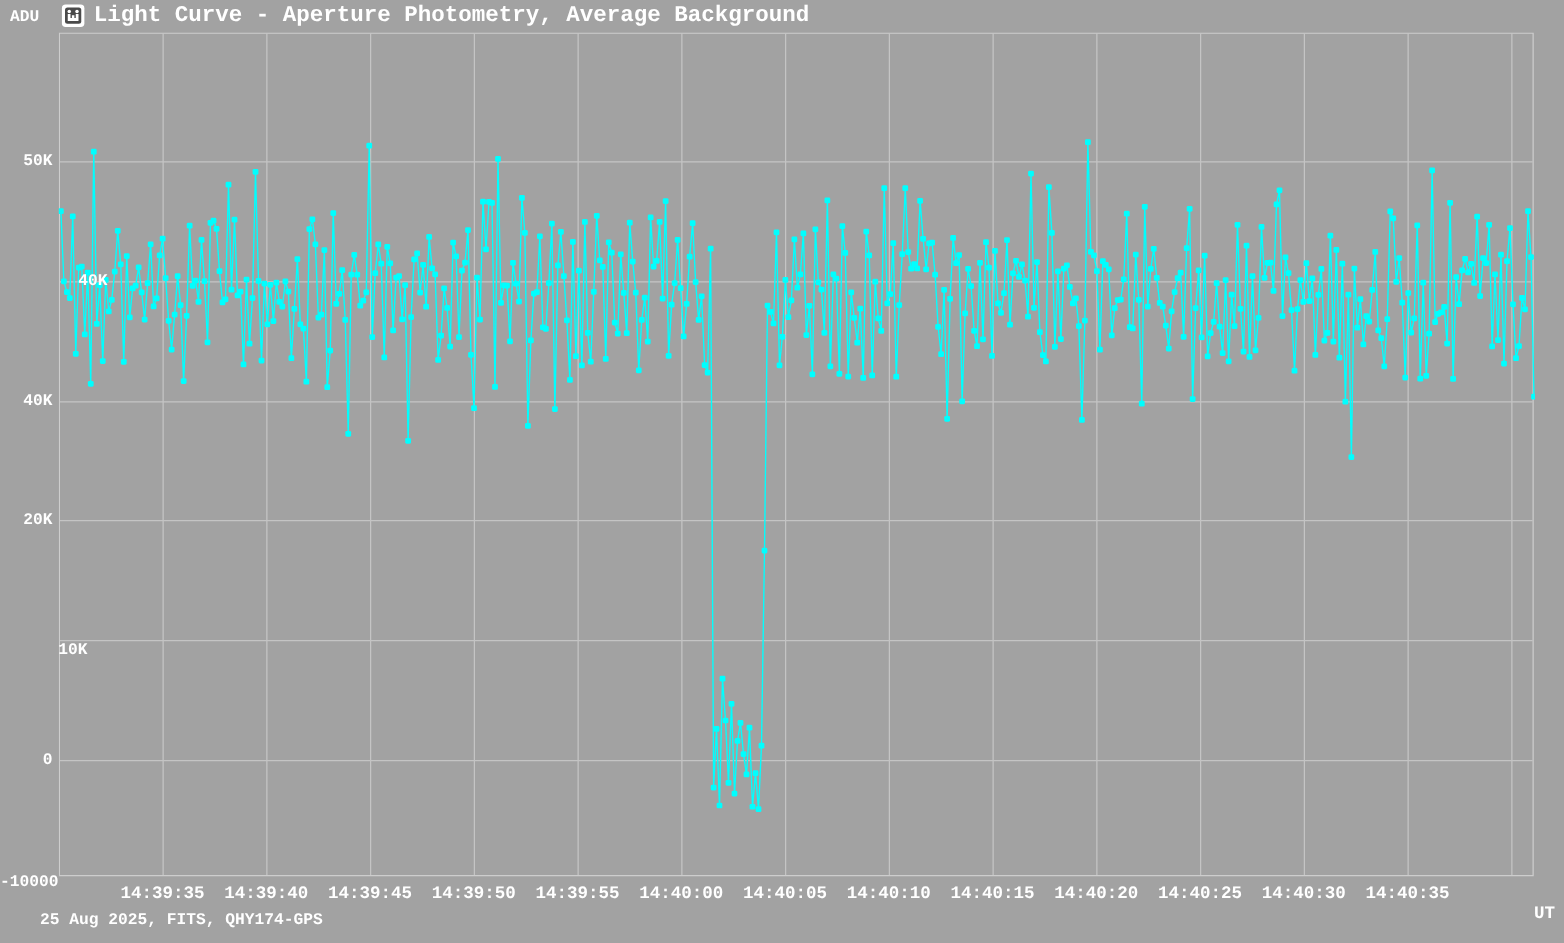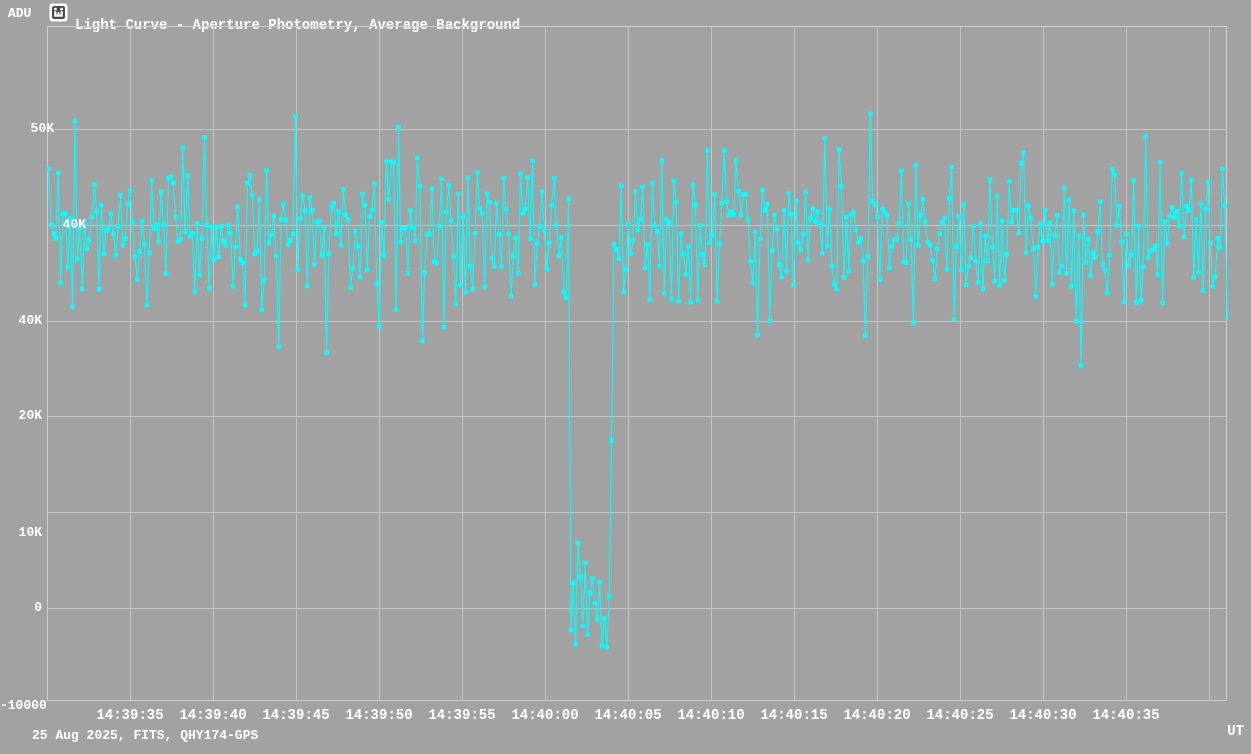--- a/index.html
+++ b/index.html
@@ -6,21 +6,21 @@
   body{
     width:1251px;height:754px;position:relative;overflow:hidden;
     background:#a2a2a2;
     font-family:"Liberation Mono","DejaVu Sans Mono",monospace;
     font-weight:bold;color:#ffffff;
     -webkit-user-select:none;user-select:none;
   }
   .lbl{position:absolute;white-space:pre;line-height:16px;}
   #adu-label{left:8px;top:6px;font-size:13px;}
   #app-icon{position:absolute;left:49px;top:3px;width:19px;height:19px;}
-  #chart-title{left:75px;top:5px;font-size:14px;margin-top:12px;}
+  #chart-title{left:75px;top:5px;font-size:18px;}
   #plot-area{position:absolute;left:47px;top:26px;width:1181px;height:676px;}
   #plot-area svg{display:block;}
   .ytick{position:absolute;left:0;width:42px;text-align:right;font-size:13px;height:16px;}
   .xtick{position:absolute;width:84px;text-align:center;top:707px;font-size:14px;height:16px;}
   #ut-label{left:1218px;top:707px;font-size:14px;width:26px;text-align:right;margin-top:16px;}
   #footer-info{left:32px;top:728px;font-size:13px;}
 </style>
 </head>
 <body>
 
@@ -558,25 +558,25 @@
           <rect x="1168.3" y="210.0" width="4.6" height="4.6" rx="1.1"></rect>
           <rect x="1170.7" y="219.1" width="4.6" height="4.6" rx="1.1"></rect>
           <rect x="1173.1" y="140.6" width="4.6" height="4.6" rx="1.1"></rect>
           <rect x="1175.5" y="177.3" width="4.6" height="4.6" rx="1.1"></rect>
           <rect x="1177.9" y="289.0" width="4.6" height="4.6" rx="1.1"></rect>
         </g>
       </svg>
   </div>
 
   <div id="y-axis-labels">
-      <div class="ytick" style="top: 121px; padding-left: 12px;">50K</div>
+      <div class="ytick" style="top: 121px;">50K</div>
       <div class="ytick" style="top: 216.8px; margin-left: 44px;">40K</div>
       <div class="ytick" style="top: 312.6px;">40K</div>
       <div class="ytick" style="top: 408.4px;">20K</div>
-      <div class="ytick" style="top: 525px;">10K</div>
+      <div class="ytick" style="top: 512px; padding-left: 28px;">10K</div>
       <div class="ytick" style="top: 600px;">0</div>
       <div class="ytick" style="top: 698px;">-10000</div>
     </div>
   <div id="x-axis-labels">
       <div class="xtick" style="left: 88px;">14:39:35</div>
       <div class="xtick" style="left: 171px;">14:39:40</div>
       <div class="xtick" style="left: 254px;">14:39:45</div>
       <div class="xtick" style="left: 337px;">14:39:50</div>
       <div class="xtick" style="left: 420px;">14:39:55</div>
       <div class="xtick" style="left: 503px;">14:40:00</div>

